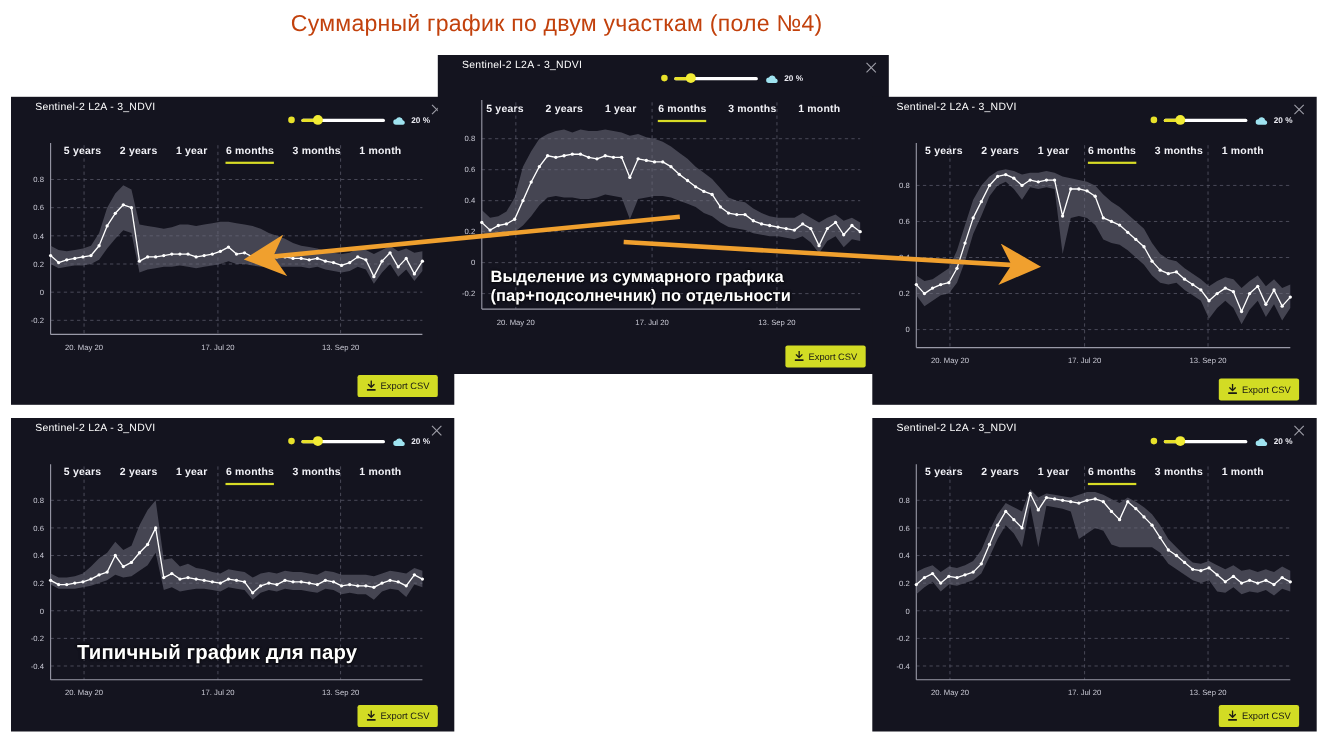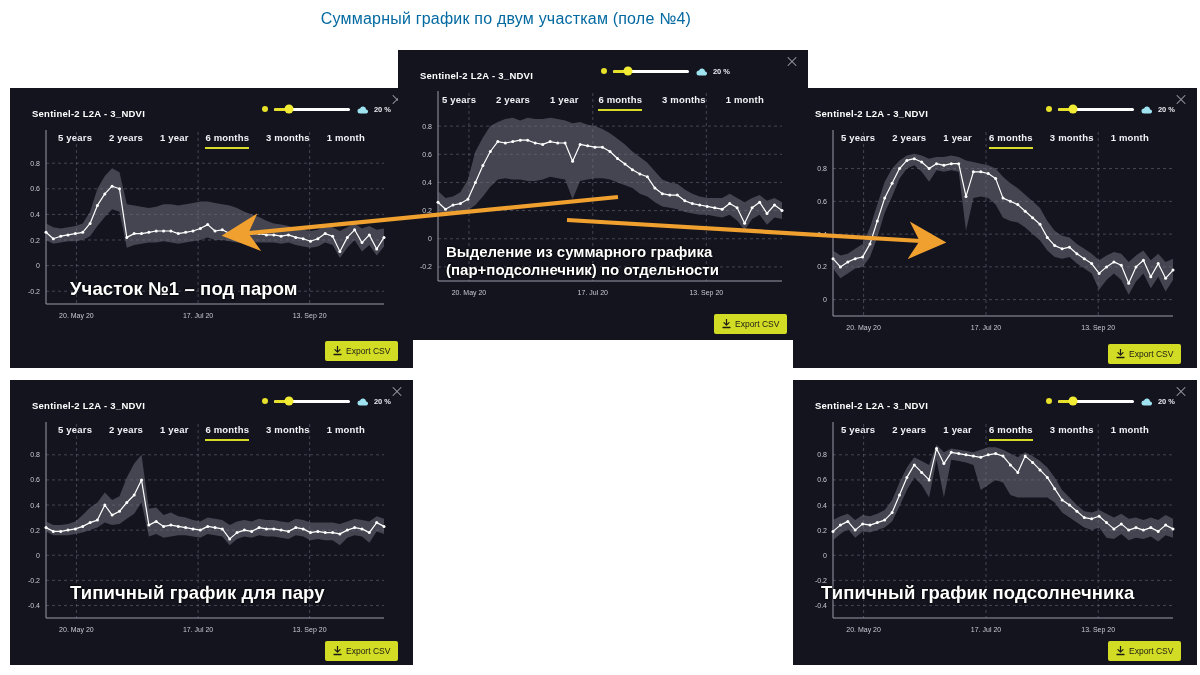--- a/index.html
+++ b/index.html
@@ -2,30 +2,30 @@
 <html><head>
 <meta charset="utf-8">
 <style>
   html,body{margin:0;padding:0;}
   body{
     width:1200px;height:675px;background:#ffffff;overflow:hidden;position:relative;
     font-family:"Liberation Sans","DejaVu Sans",sans-serif;
   }
   .page-title{
     position:absolute;left:0;top:10px;width:1012px;text-align:center;
-    font-size:16px;color:#0369a1;letter-spacing:.2px;white-space:nowrap;
+    font-size:21px;color:#c2410c;letter-spacing:.2px;white-space:nowrap;
   }
 
   
   .panel{
     position:absolute;background:#14141f;color:#fff;overflow:hidden;
   }
   .panel-head{position:relative;height:44px;}
   .panel-title{
-    position:absolute;left:22px;top:20px;font-size:9.5px;font-weight:bold;
+    position:absolute;left:22px;top:4px;font-size:9.5px;font-weight:normal;
     letter-spacing:.25px;color:#ffffff;white-space:nowrap;
   }
   .close-icon{
     position:absolute;right:8px;top:4px;width:16px;height:16px;opacity:.75;cursor:pointer;
   }
   .close-icon:before,.close-icon:after{
     content:"";position:absolute;left:2px;top:7px;width:12px;height:1px;background:#cfcfd8;
   }
   .close-icon:before{transform:rotate(45deg);}
   .close-icon:after{transform:rotate(-45deg);}
@@ -181,21 +181,20 @@
           <circle class="series-dot" cx="308.6" cy="85.8" r="1.5"></circle>
           <circle class="series-dot" cx="316.0" cy="98.6" r="1.5"></circle>
           <circle class="series-dot" cx="323.3" cy="90.9" r="1.5"></circle>
           <circle class="series-dot" cx="330.7" cy="105.0" r="1.5"></circle>
           <circle class="series-dot" cx="338.0" cy="93.4" r="1.5"></circle>
           <text class="xtick" x="30.419999999999998" y="174">20. May 20</text>
           <text class="xtick" x="152.1" y="174">17. Jul 20</text>
           <text class="xtick" x="263.64" y="174">13. Sep 20</text>
         </svg>
       </div>
-      <div class="caption" style="left: 60px; top: 190px;">Участок №1 – под паром</div>
     </div>
     <div class="panel" style="left: 398px; top: 50px; width: 410px; height: 290px;">
       <div class="panel-head">
         <div class="panel-title">Sentinel-2 L2A - 3_NDVI</div>
         <div class="close-icon"></div>
         <div class="cloud-slider" style="right: 78px; top: 14px;">
           <span class="cs-dot"></span>
           <div class="cs-track" style="width: 76px;">
             <div class="cs-fill" style="width: 20%;"></div>
             <div class="cs-thumb" style="left: 20%;"></div>
@@ -589,21 +588,20 @@
           <circle class="series-dot" cx="310.4" cy="94.1" r="1.5"></circle>
           <circle class="series-dot" cx="317.8" cy="91.6" r="1.5"></circle>
           <circle class="series-dot" cx="325.2" cy="95.4" r="1.5"></circle>
           <circle class="series-dot" cx="332.6" cy="89.1" r="1.5"></circle>
           <circle class="series-dot" cx="340.0" cy="92.9" r="1.5"></circle>
           <text class="xtick" x="30.599999999999998" y="196">20. May 20</text>
           <text class="xtick" x="153" y="196">17. Jul 20</text>
           <text class="xtick" x="265.2" y="196">13. Sep 20</text>
         </svg>
       </div>
-      <div class="caption" style="left: 28px; top: 202px;">Типичный график  подсолнечника</div>
     </div>
   </div>
 
 <svg class="arrow-layer">
   <defs>
     <marker id="ah" markerWidth="9" markerHeight="9" refX="7" refY="4.5" orient="auto">
       <path d="M0,0 L9,4.5 L0,9 L2.6,4.5 Z" fill="#f0a02e"></path>
     </marker>
   </defs>
   <line x1="618" y1="197" x2="230" y2="235" stroke="#f0a02e" stroke-width="4.2" marker-end="url(#ah)"></line>

